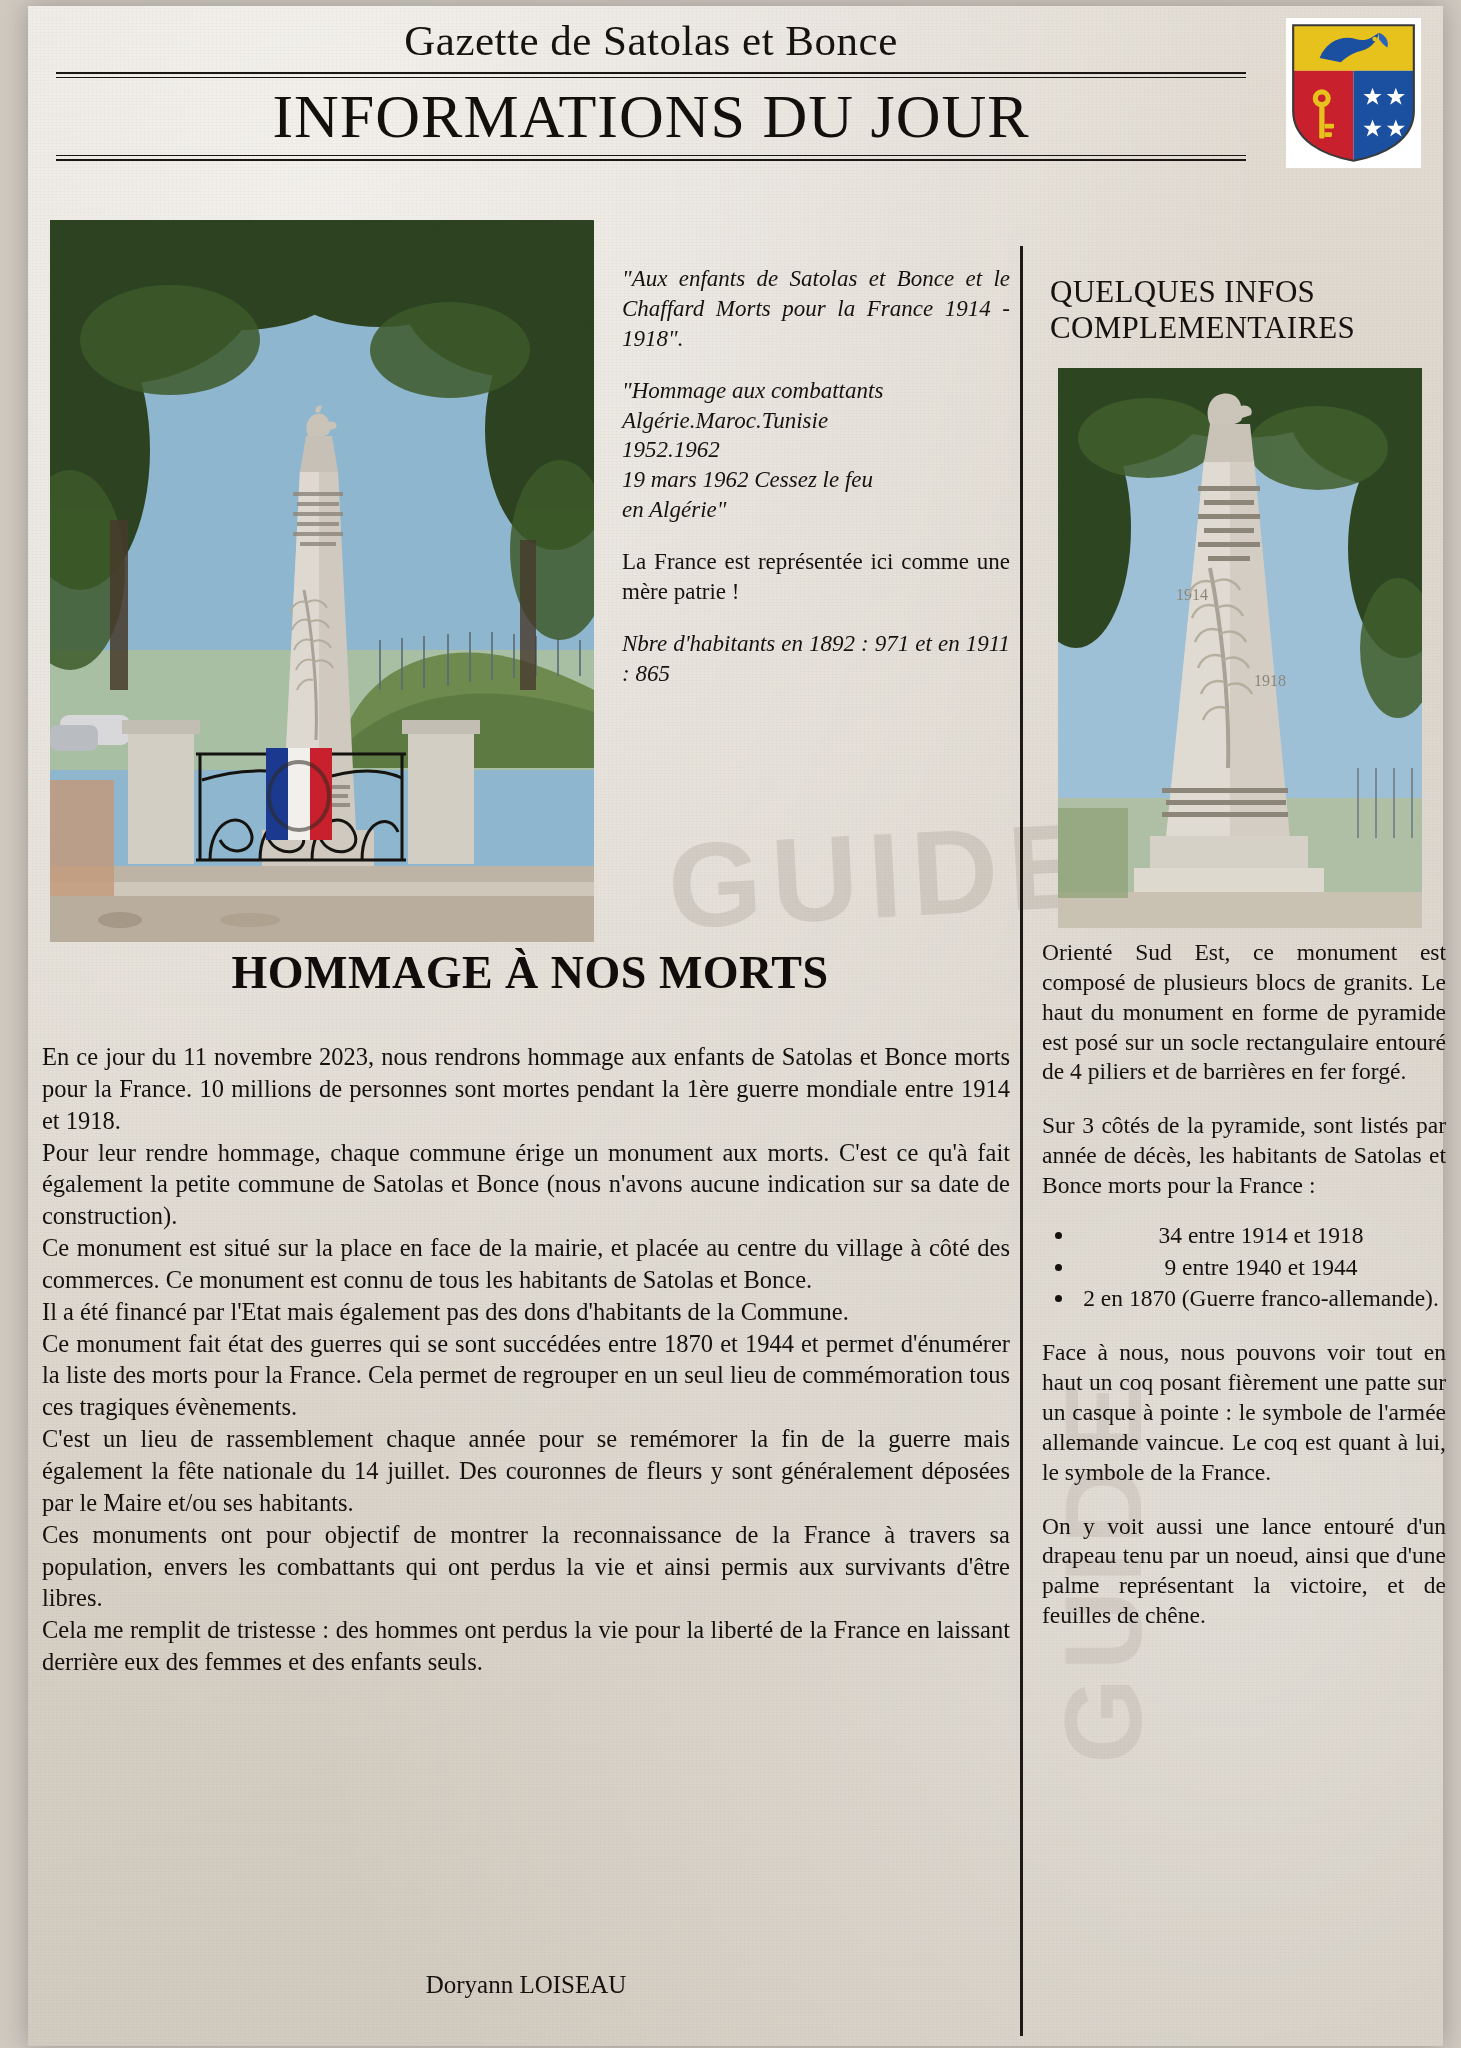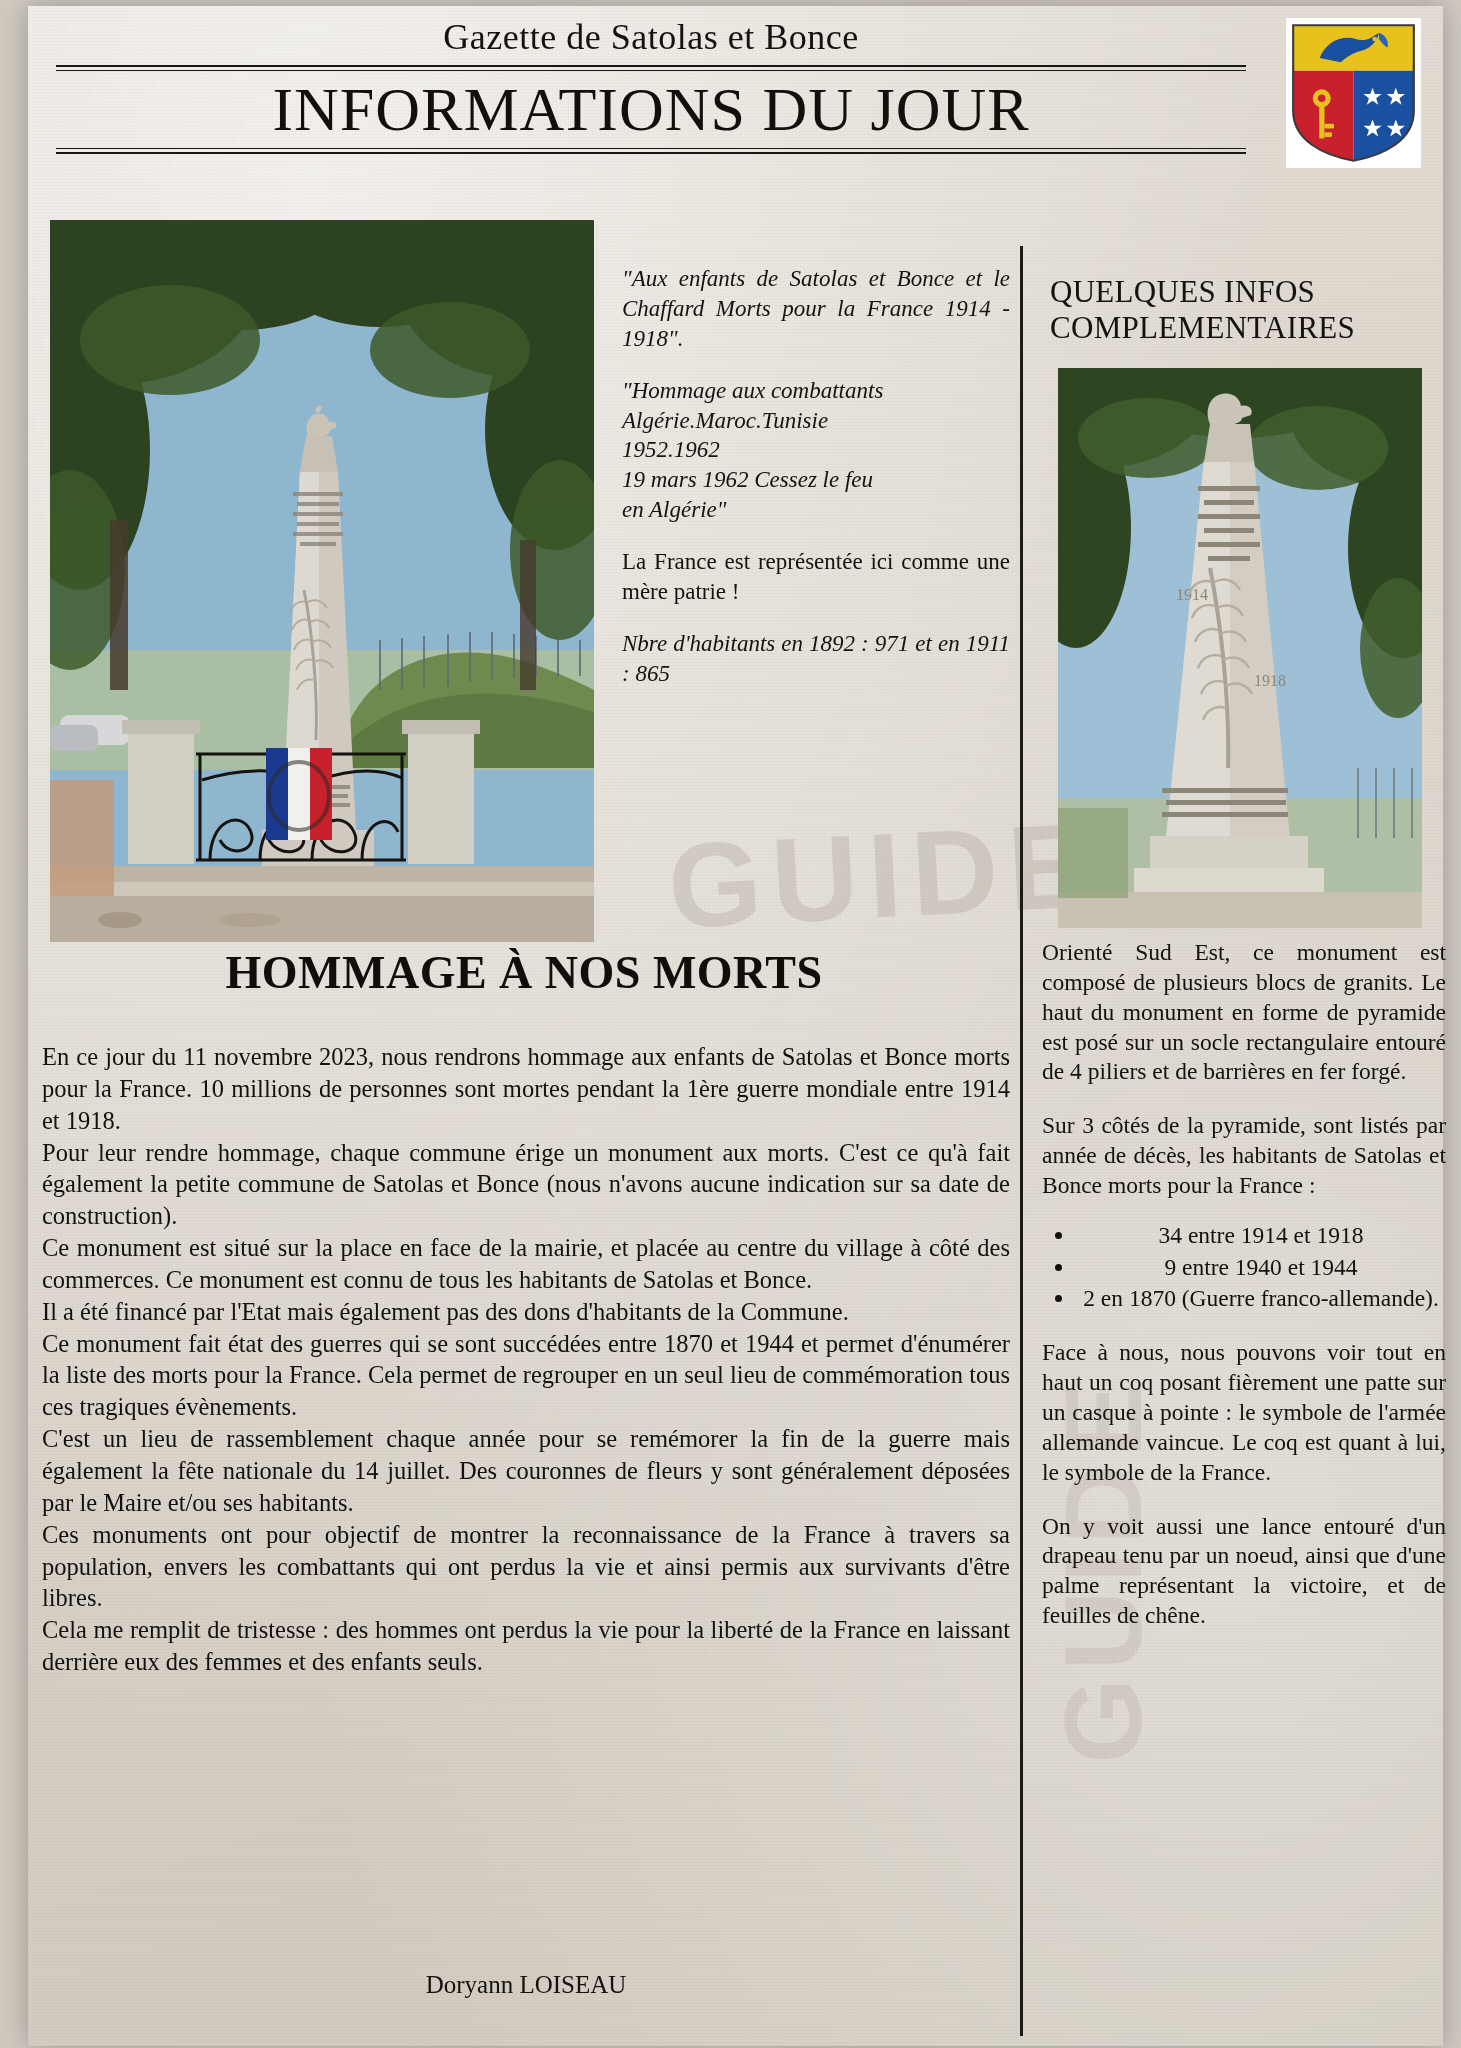--- a/index.html
+++ b/index.html
@@ -64,21 +64,21 @@
   
   .masthead {
     position: absolute;
     left: 28px;
     top: 10px;
     width: 1190px;
     text-align: center;
   }
   .gazette {
     font-family: "Liberation Serif", serif;
-    font-size: 36px;
+    font-size: 43px;
     letter-spacing: 0.5px;
     color: #15120f;
     padding-bottom: 4px;
   }
   .rule {
     border-top: 2px solid #1a1613;
     margin: 3px 0;
   }
   .rule.thin { border-top: 1px solid #1a1613; }
   .headline {
@@ -150,21 +150,21 @@
     top: 268px;
     width: 400px;
     font-size: 31px;
     line-height: 1.15;
     color: #15120f;
     letter-spacing: 0.3px;
   }
 
   .hommage-title {
     position: absolute;
-    left: 16px;
+    left: 22px;
     top: 940px;
     width: 960px;
     text-align: center;
     font-size: 46px;
     font-weight: bold;
     color: #100d0a;
     letter-spacing: 0.5px;
   }
 
   .body-text {

